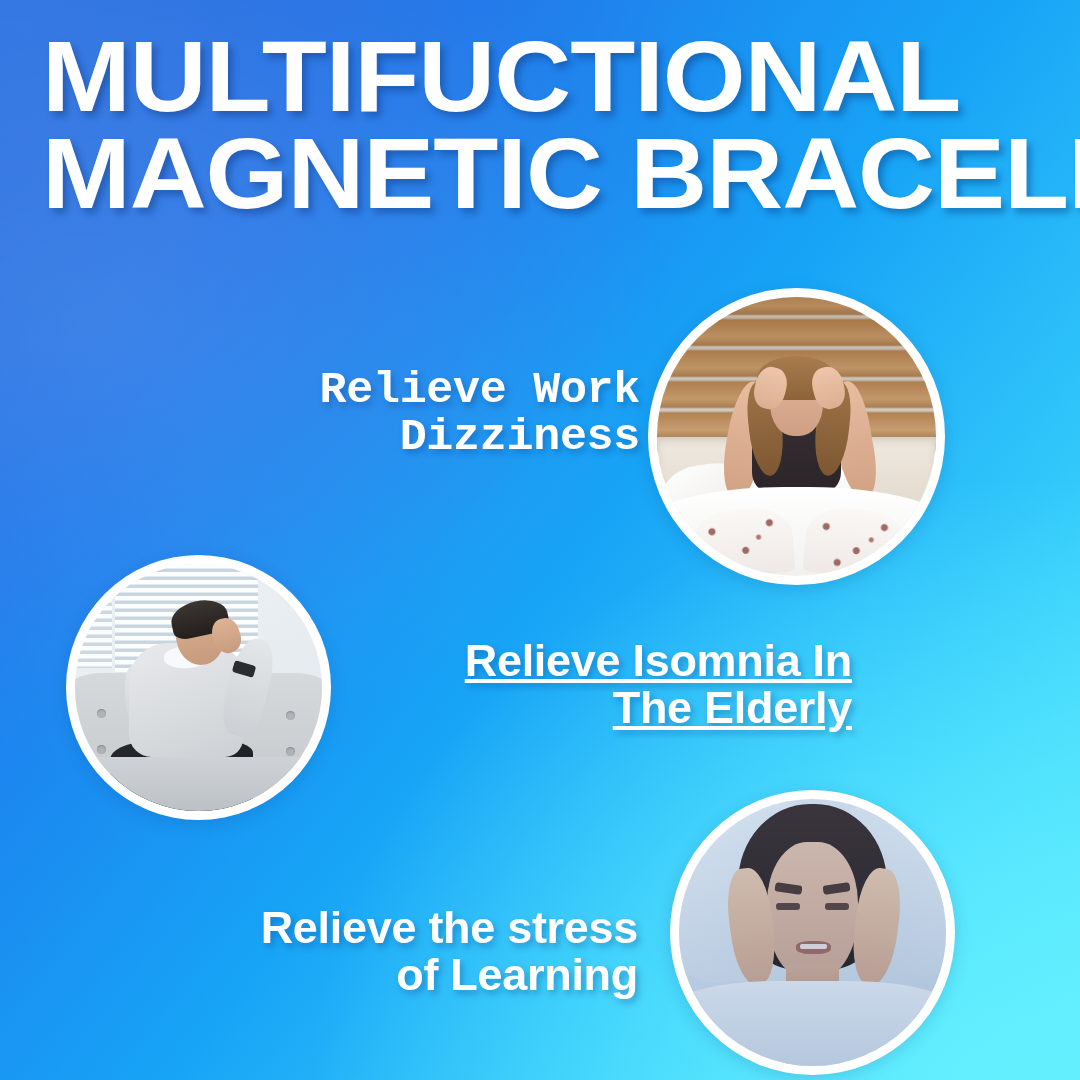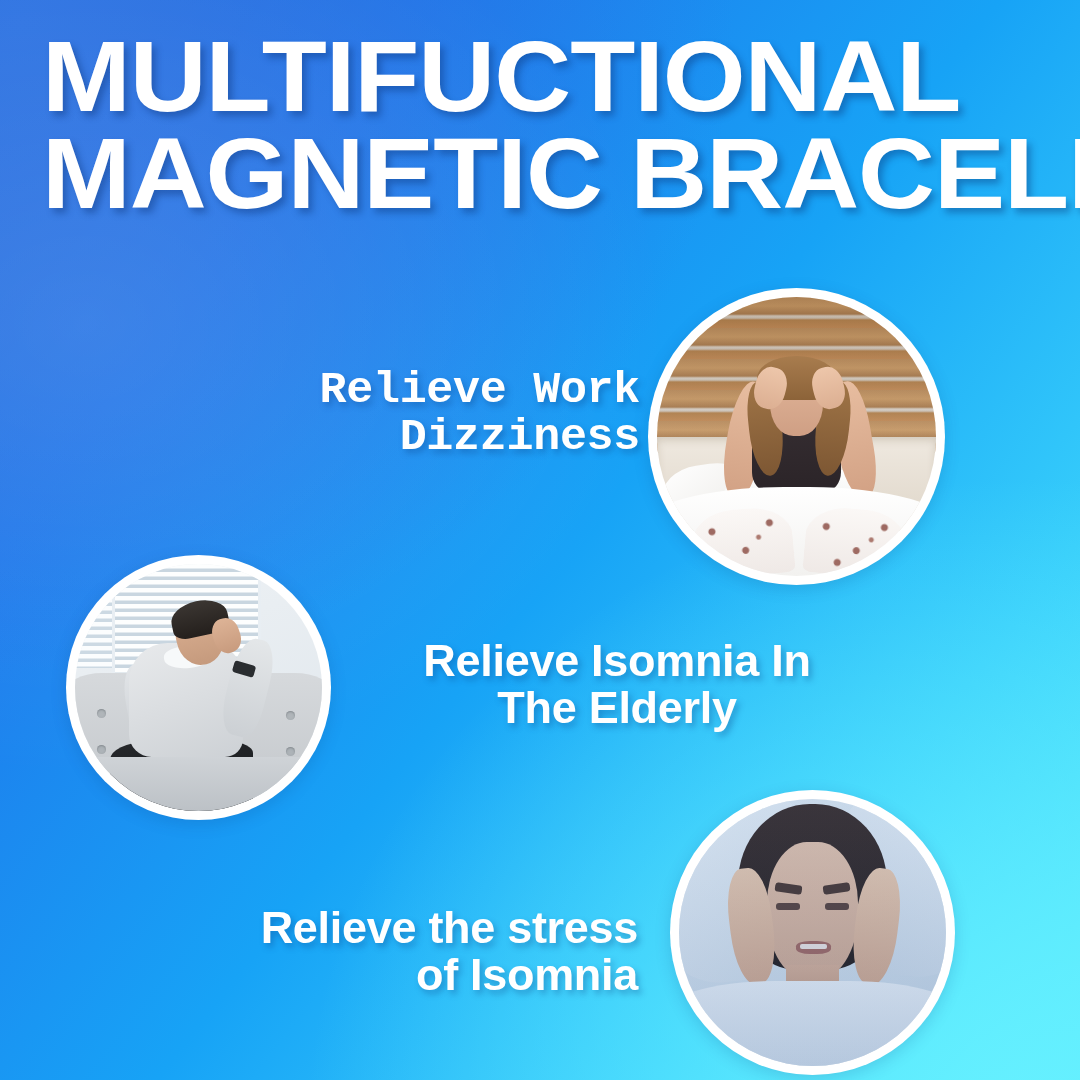--- a/index.html
+++ b/index.html
@@ -50,21 +50,21 @@
     position:absolute;
     color:#fff;
     font-weight:bold;
     font-size:45px;
     line-height:1.04;
     letter-spacing:-.3px;
     text-shadow:3px 4px 6px rgba(8,60,130,.34);
     white-space:pre-line;
   }
   .ft-right { text-align:right; }
-  .ft-left  { text-align:center; }
+  .ft-left  { text-align:right;text-decoration:underline; }
 
   
   .circle {
     position:absolute;
     border-radius:50%;
     background:#fff;
     padding:9px;
     box-shadow:0 4px 16px rgba(10,60,130,.18);
   }
   .circle-inner {
@@ -386,21 +386,21 @@
     </div>
   </div>
 
   <div class="feature-text ft-left" style="left:382px; top:638px; width:470px;">Relieve Isomnia In
 The Elderly</div>
 </div>
 
 <div class="feature">
 
   <div class="feature-text ft-right" style="left:170px; top:905px; width:468px;">Relieve the stress
-of Isomnia</div>
+of Learning</div>
 
   <div class="circle" style="left:670px; top:790px; width:285px; height:285px;">
     <div class="circle-inner">
       <div class="scene">
         <div class="s3-bg"></div>
         <div class="s3-pillowL"></div>
         <div class="s3-pillowR"></div>
         <div class="s3-hair"></div>
         <div class="s3-face"></div>
         <div class="s3-browL"></div>

